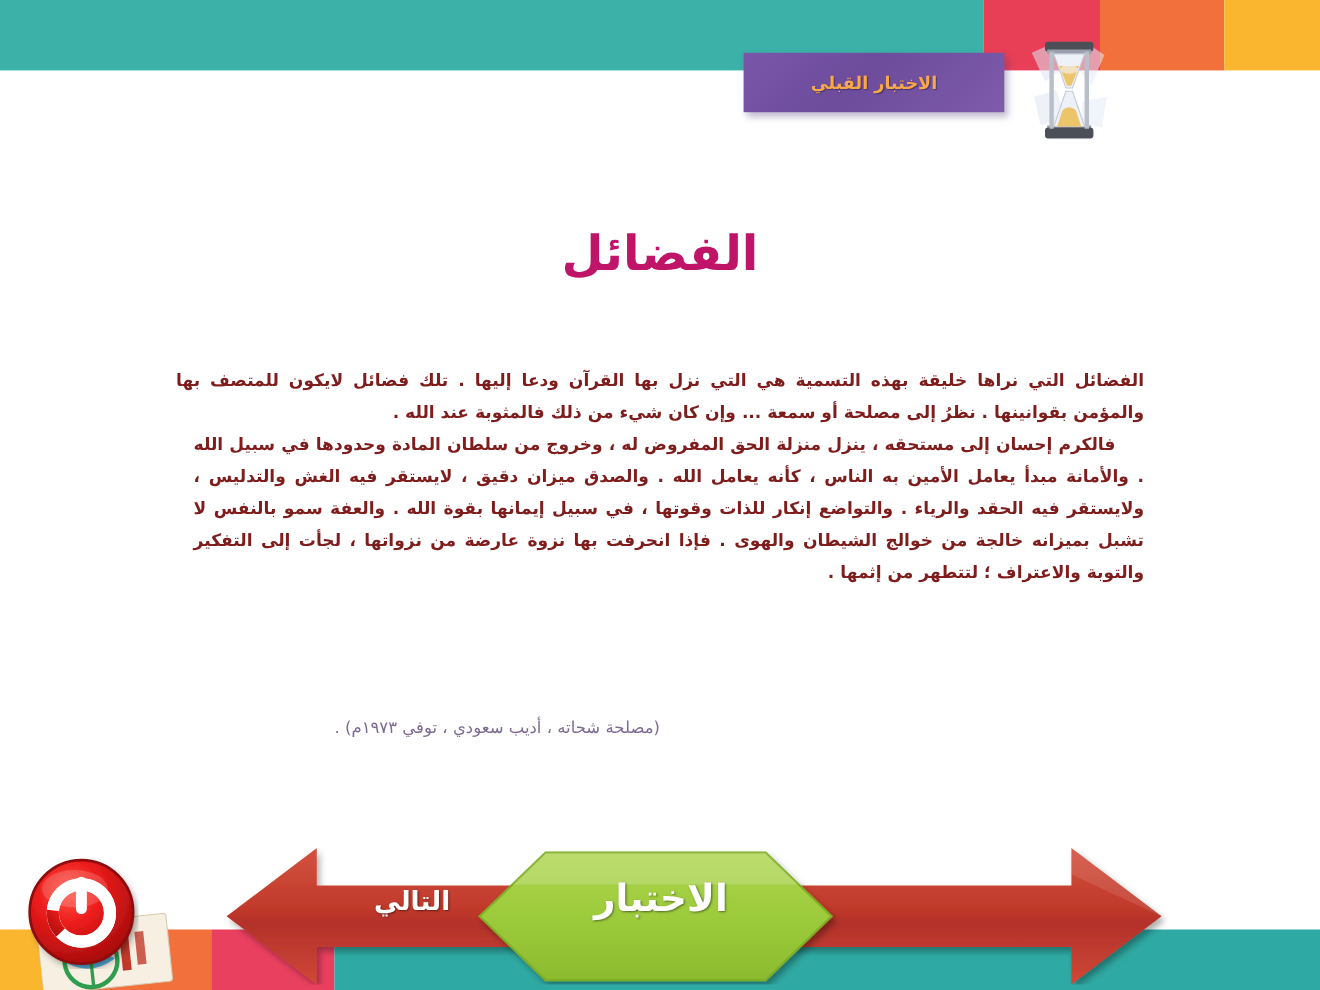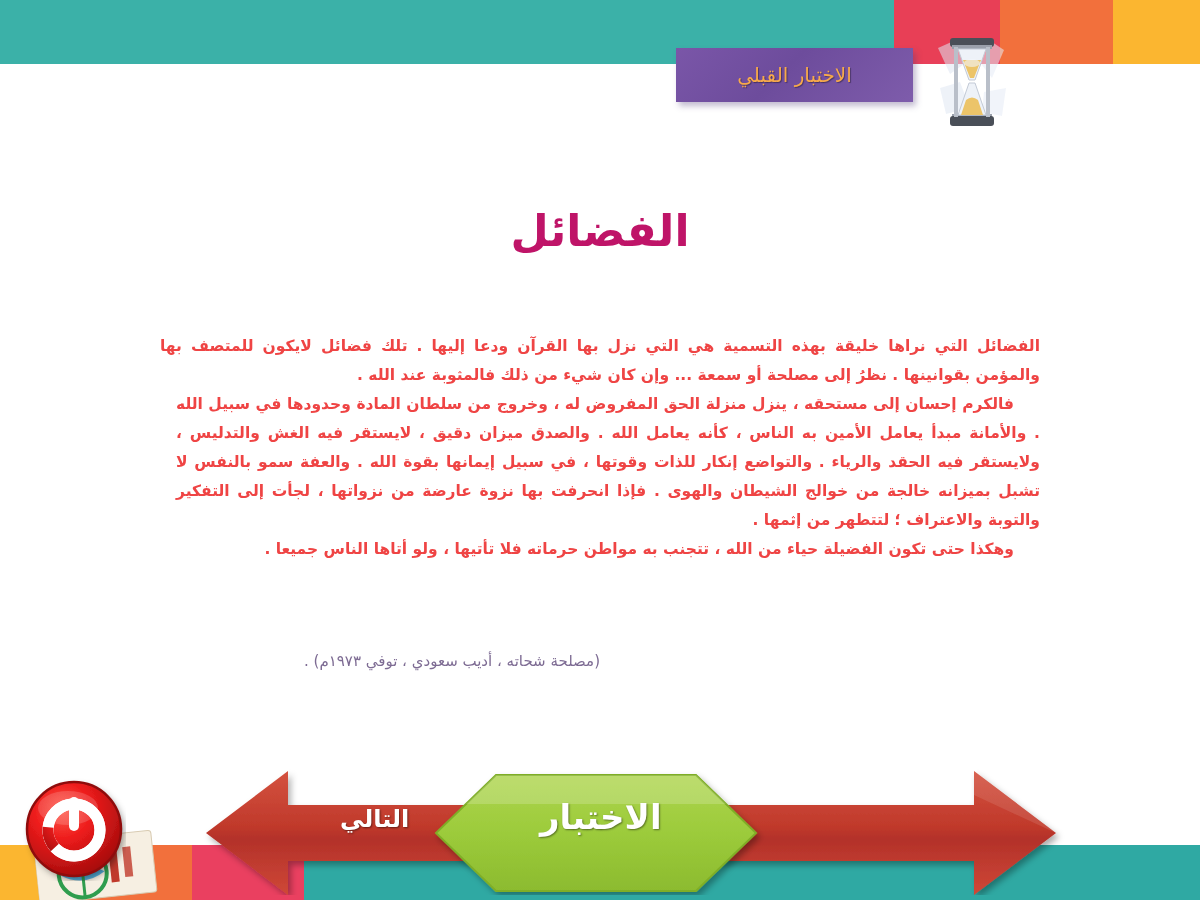--- a/index.html
+++ b/index.html
@@ -41,21 +41,21 @@
 
   
   .exam-badge{
     position:absolute;left:676px;top:48px;width:237px;height:54px;
     background:linear-gradient(135deg,#7a56a8 0%,#6d4c9c 45%,#7e5cab 100%);
     box-shadow:3px 4px 6px rgba(80,60,120,.35);
     display:flex;align-items:center;justify-content:center;
   }
   .exam-badge-label{
     color:#f7a94a;
-    font-size:20px;font-weight:normal;
+    font-size:16px;font-weight:bold;
     text-shadow:1px 1px 1px rgba(0,0,0,.35);
     letter-spacing:0px;
     direction:rtl;
   }
 
   
   .hourglass-wrap{
     position:absolute;left:930px;top:30px;width:84px;height:100px;
   }
   .hourglass-wrap svg{display:block;}
@@ -67,21 +67,21 @@
     color:#bf1468;
     font-size:44px;font-weight:bold;
     direction:rtl;
     font-family:"DejaVu Sans","Liberation Sans",sans-serif;
   }
 
   
   .body-block{
     position:absolute;left:160px;top:332px;width:880px;
     direction:rtl;text-align:justify;
-    color:#ef4444;
+    color:#7f1d1d;
     font-size:15.5px;
     font-weight:bold;
     line-height:29px;
   }
   .para{margin:0 0 0 0;}
   .para.indent{text-indent:26px;margin-left:16px;}
 
   
   .attribution{
     position:absolute;right:600px;top:652px;
@@ -175,21 +175,20 @@
       <path d="M31 85 L53 85 L48 70 Q42 65 36 70 Z" fill="#ecc469"></path>
       <ellipse cx="42" cy="33" rx="8" ry="4" fill="#f3f6fb" opacity=".6"></ellipse>
     </svg>
   </div>
 
   <div class="slide-title">الفضائل</div>
 
   <div class="body-block">
     <p class="para">الفضائل التي نراها خليقة بهذه التسمية هي التي نزل بها القرآن ودعا إليها . تلك فضائل لايكون للمتصف بها والمؤمن بقوانينها . نظرُ إلى مصلحة أو سمعة ... وإن كان شيء من ذلك فالمثوبة عند الله .</p>
     <p class="para indent">فالكرم إحسان إلى مستحقه ، ينزل منزلة الحق المفروض له ، وخروج من سلطان المادة وحدودها في سبيل الله . والأمانة مبدأ يعامل الأمين به الناس ، كأنه يعامل الله . والصدق ميزان دقيق ، لايستقر فيه الغش والتدليس ، ولايستقر فيه الحقد والرياء . والتواضع إنكار للذات وقوتها ، في سبيل إيمانها بقوة الله . والعفة سمو بالنفس لا تشبل بميزانه خالجة من خوالج الشيطان والهوى . فإذا انحرفت بها نزوة عارضة من نزواتها ، لجأت إلى التفكير والتوبة والاعتراف ؛ لتتطهر من إثمها .</p>
-    <p class="para indent">وهكذا حتى تكون الفضيلة حياء من الله ، تتجنب به مواطن حرماته فلا تأتيها ، ولو أتاها الناس جميعا .</p>
   </div>
 
   <div class="attribution">(مصلحة شحاته ، أديب سعودي ، توفي ١٩٧٣م) .</div>
 
   <div class="bot-white-gap"></div>
   <div class="bot-yellow"></div>
   <div class="bot-orange"></div>
   <div class="bot-crimson"></div>
   <div class="bot-teal"></div>
 

